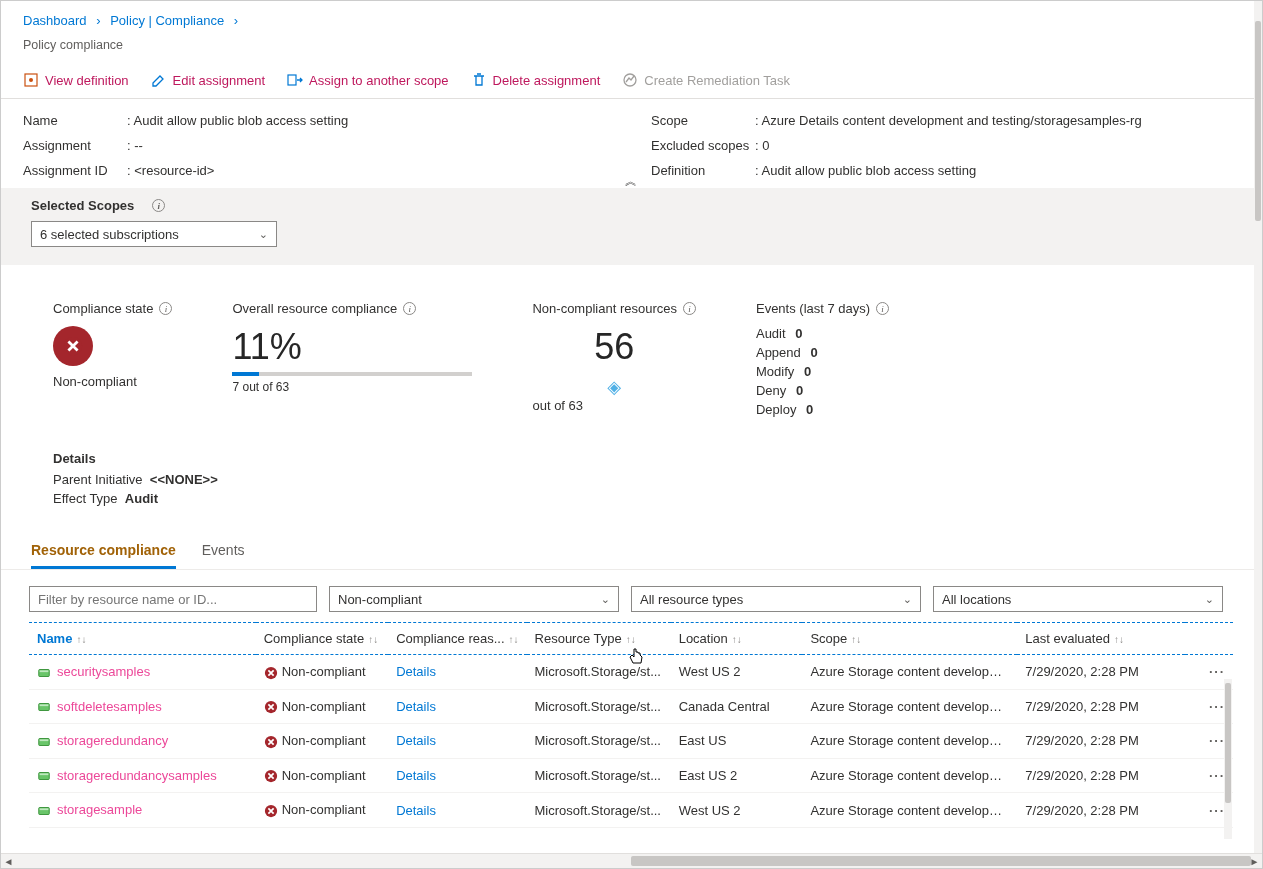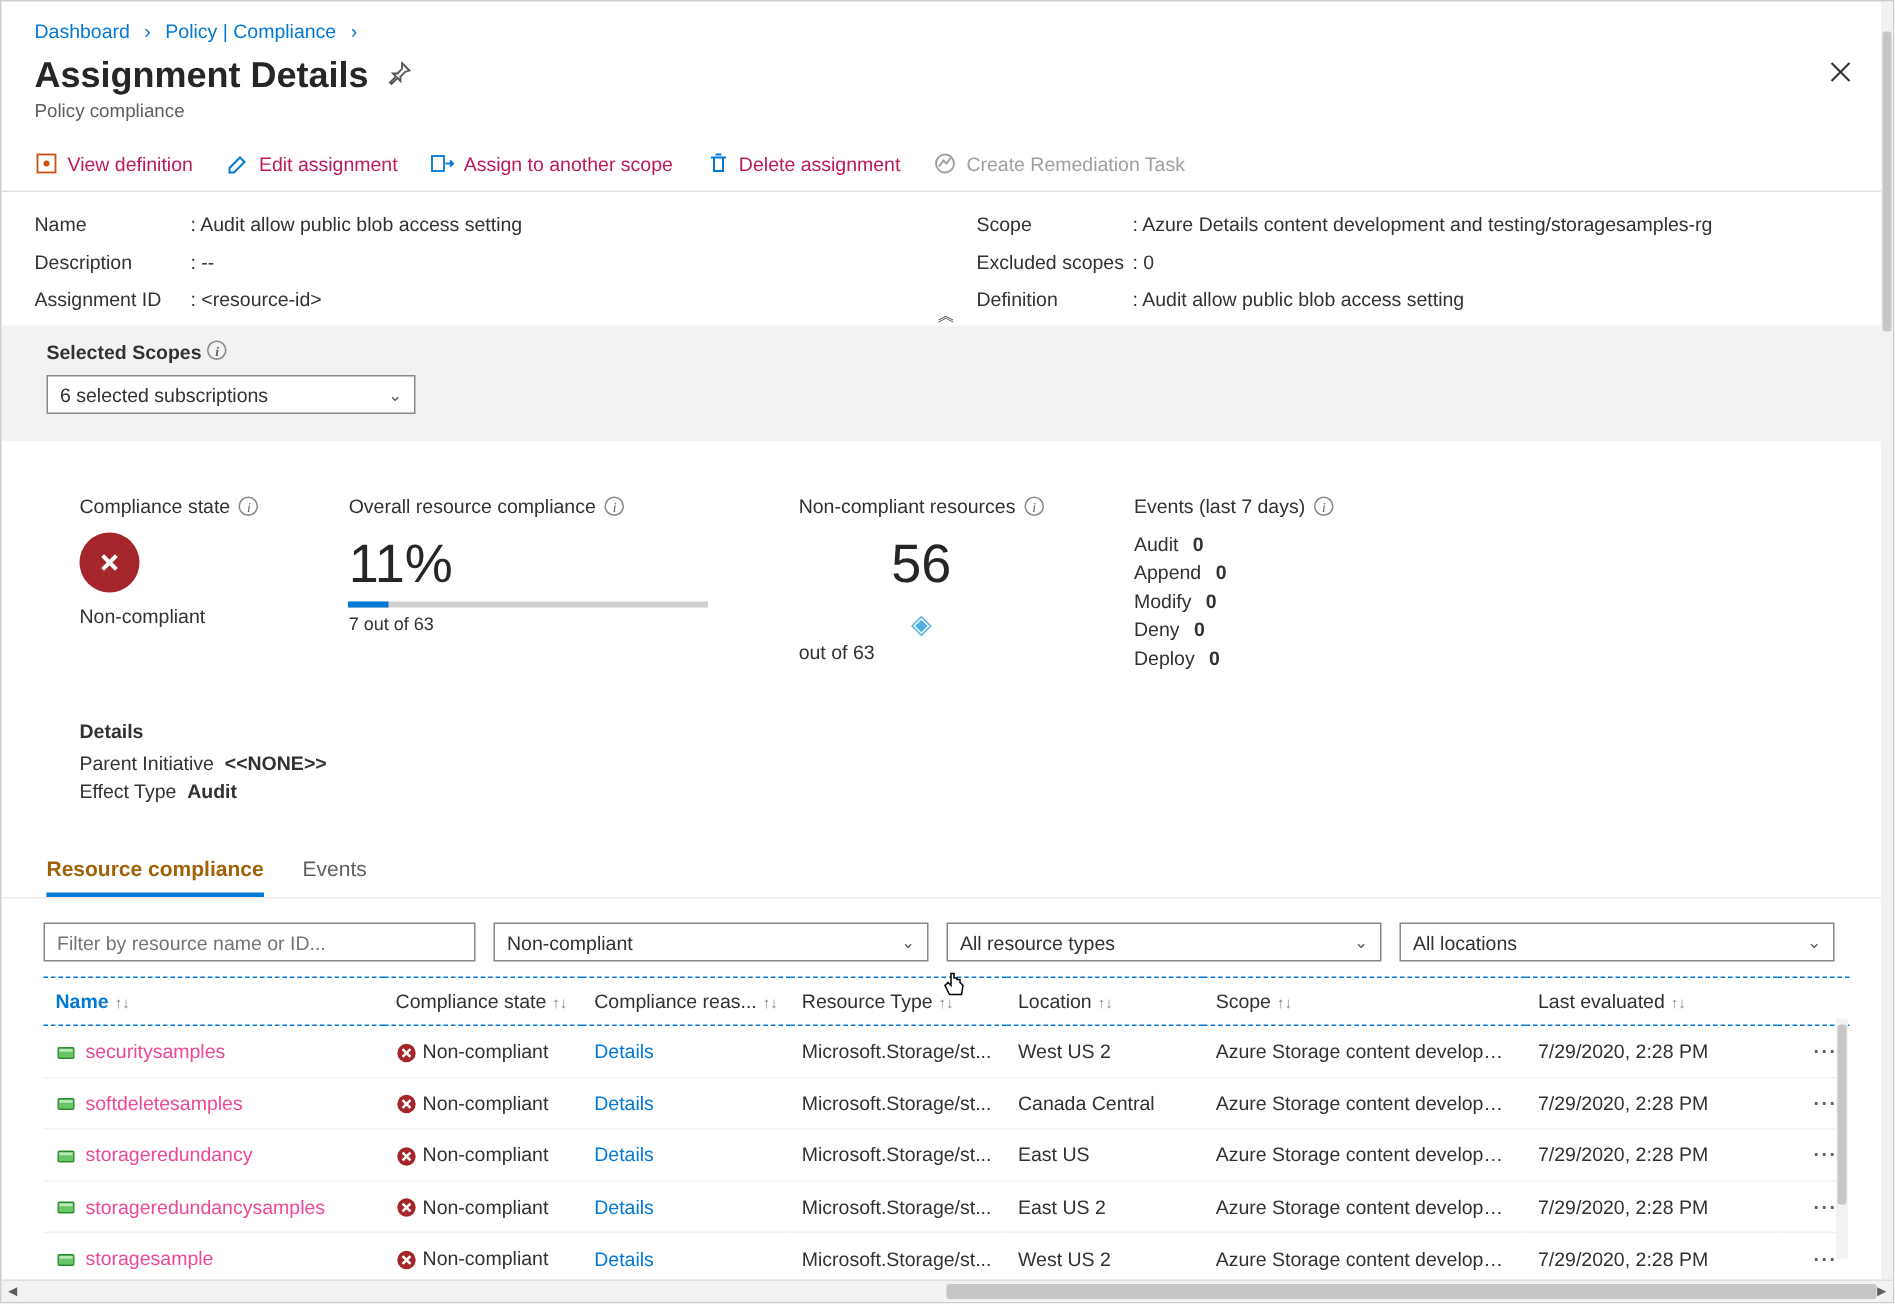--- a/index.html
+++ b/index.html
@@ -28,21 +28,21 @@
 
   
   .props { display:flex; padding: 14px 22px 10px; gap:40px; position:relative; }
   .props-col { flex:1; display:grid; grid-template-columns: 100px auto; row-gap:10px; column-gap:4px; font-size:13px; }
   .props-col .lbl { color:#323130; }
   .props-col .val::before { content:":  "; }
   .collapse-chevron { position:absolute; left:50%; bottom:-2px; transform:translateX(-50%); color:#555; font-size:12px; }
 
   
   .scopes-bar { background:#f3f2f1; padding:10px 30px 18px; }
-  .scopes-title { font-weight:600; font-size:13px; margin-bottom:8px; display:flex; gap:4px;}
+  .scopes-title { font-weight:600; font-size:13px; margin-bottom:8px; display:flex; align-items:center; gap:18px;}
   .scopes-select { width:246px; height:26px; border:1px solid #8a8886; background:#fff; padding:0 8px; display:flex; align-items:center; justify-content:space-between; font-size:13px; }
 
   .info-icon { display:inline-flex; width:13px; height:13px; border:1px solid #8a8886; border-radius:50%; align-items:center; justify-content:center; font-size:9px; color:#605e5c; font-style:italic; font-family:serif;}
 
   
   .stats { display:flex; padding: 36px 52px 20px; gap:60px; align-items:flex-start; }
   .stat-block .stat-title { font-size:13px; display:flex; align-items:center; gap:6px; margin-bottom:10px; font-weight:400;}
   .noncompliant-circle { width:40px; height:40px; border-radius:50%; background:#a4262c; display:flex; align-items:center; justify-content:center; margin-bottom:8px;}
   .noncompliant-circle svg { width:22px; height:22px; }
   .stat-sub { font-size:13px; color:#323130; }
@@ -107,35 +107,20 @@
  <div class="inner">
   <div class="hscroll-content">
 
     <div class="breadcrumbs">
       <a href="#">Dashboard</a>
       <span class="chev">›</span>
       <a href="#">Policy | Compliance</a>
       <span class="chev">›</span>
     </div>
 
-    <div class="title-row">
-      <div style="display:flex;align-items:center;">
-        <h1>Assignment Details</h1>
-        <span class="pin-icon">
-          <svg width="16" height="16" viewBox="0 0 16 16">
-                <path d="M10 1l5 5-3 1-3 3 0 3-2-2-4 4-1-1 4-4-2-2 3 0 3-3z" fill="none" stroke="#555" stroke-width="1.2"></path>
-              </svg>
-        </span>
-      </div>
-      <div class="close-btn">
-        <svg width="16" height="16" viewBox="0 0 16 16">
-              <path d="M2 2l12 12M14 2L2 14" stroke="#323130" stroke-width="1.4"></path>
-            </svg>
-      </div>
-    </div>
     <div class="subtitle">Policy compliance</div>
 
     <div class="toolbar">
       <div class="tool">
         <svg class="ico" viewBox="0 0 16 16">
               <rect x="2" y="2" width="12" height="12" fill="none" stroke="#ca5010" stroke-width="1.2"></rect>
               <circle cx="8" cy="8" r="2" fill="#ca5010"></circle>
             </svg>
         <span>View definition</span>
       </div>
@@ -164,21 +149,21 @@
               <path d="M4 10l3-4 2 2 3-4" fill="none" stroke="#a19f9d" stroke-width="1.3"></path>
             </svg>
         <span>Create Remediation Task</span>
       </div>
     </div>
 
     <div class="props">
       <div class="props-col">
         <div class="lbl">Name</div>
         <div class="val">Audit allow public blob access setting</div>
-        <div class="lbl">Description</div>
+        <div class="lbl">Assignment</div>
         <div class="val">--</div>
         <div class="lbl">Assignment ID</div>
         <div class="val">&lt;resource-id&gt;</div>
       </div>
       <div class="props-col">
         <div class="lbl">Scope</div>
         <div class="val">Azure Details content development and testing/storagesamples-rg</div>
         <div class="lbl">Excluded scopes</div>
         <div class="val">0</div>
         <div class="lbl">Definition</div>

